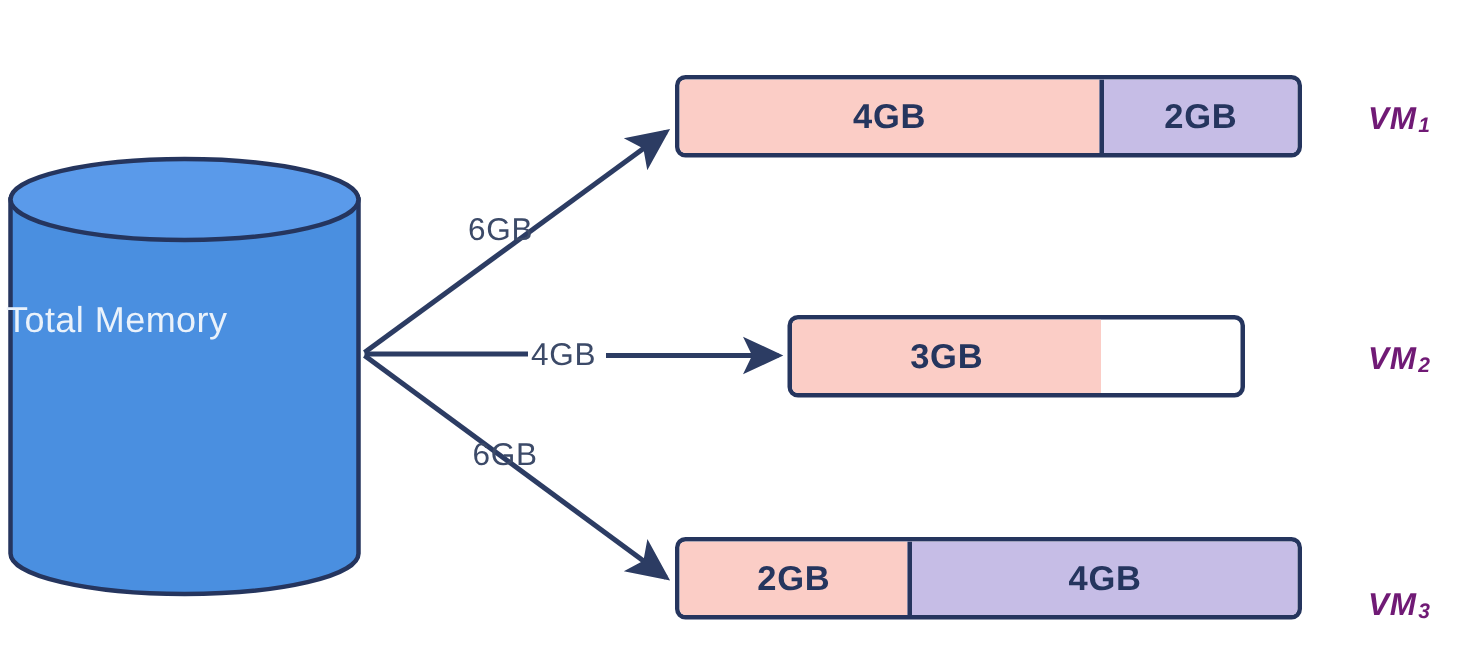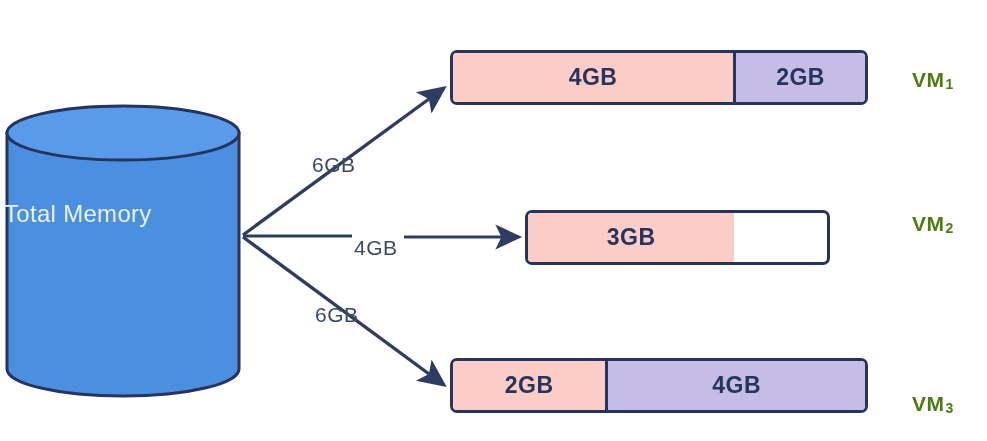--- a/index.html
+++ b/index.html
@@ -46,21 +46,20 @@
     pointer-events: none;
   }
 
   
   .flow-label {
     position: absolute;
     color: #3c4a68;
     font-size: 21px;
     letter-spacing: .5px;
     white-space: nowrap;
-    margin-top: 11px;
   }
   .flow-label.l1 { left: 312px; top: 142px; }
   .flow-label.l2 { left: 352px; top: 225px; background: #ffffff; padding: 0 2px; }
   .flow-label.l3 { left: 315px; top: 292px; }
 
   
   .vmbar {
     position: absolute;
     display: flex;
     height: 55px;
@@ -83,36 +82,37 @@
   .seg.pink   { background: #fbcdc6; }
   .seg.purple { background: #c6bde6; border-left: 3px solid #25355e; }
 
   .bar1 { left: 450px; top: 50px;  width: 418px; }
   .bar2 { left: 525px; top: 210px; width: 305px; }
   .bar3 { left: 450px; top: 358px; width: 418px; }
 
   
   .vmname {
     position: absolute;
-    color: #4d7c0f;
+    color: #701a75;
     font-size: 21px;
     font-weight: bold;
     letter-spacing: .5px;
     white-space: nowrap;
+    font-style: italic;
   }
   .vmname sub {
     font-size: 14px;
     font-weight: bold;
     vertical-align: baseline;
     position: relative;
     top: 2px;
     left: 1px;
   }
   .vm1 { left: 912px; top: 68px; }
-  .vm2 { left: 912px; top: 212px; }
+  .vm2 { left: 912px; top: 228px; }
   .vm3 { left: 912px; top: 392px; }
 
   
   .watermark {
     position: absolute;
     left: 812px;
     top: 404px;
     color: #9a9a9a;
     font-size: 17px;
     letter-spacing: 1px;

